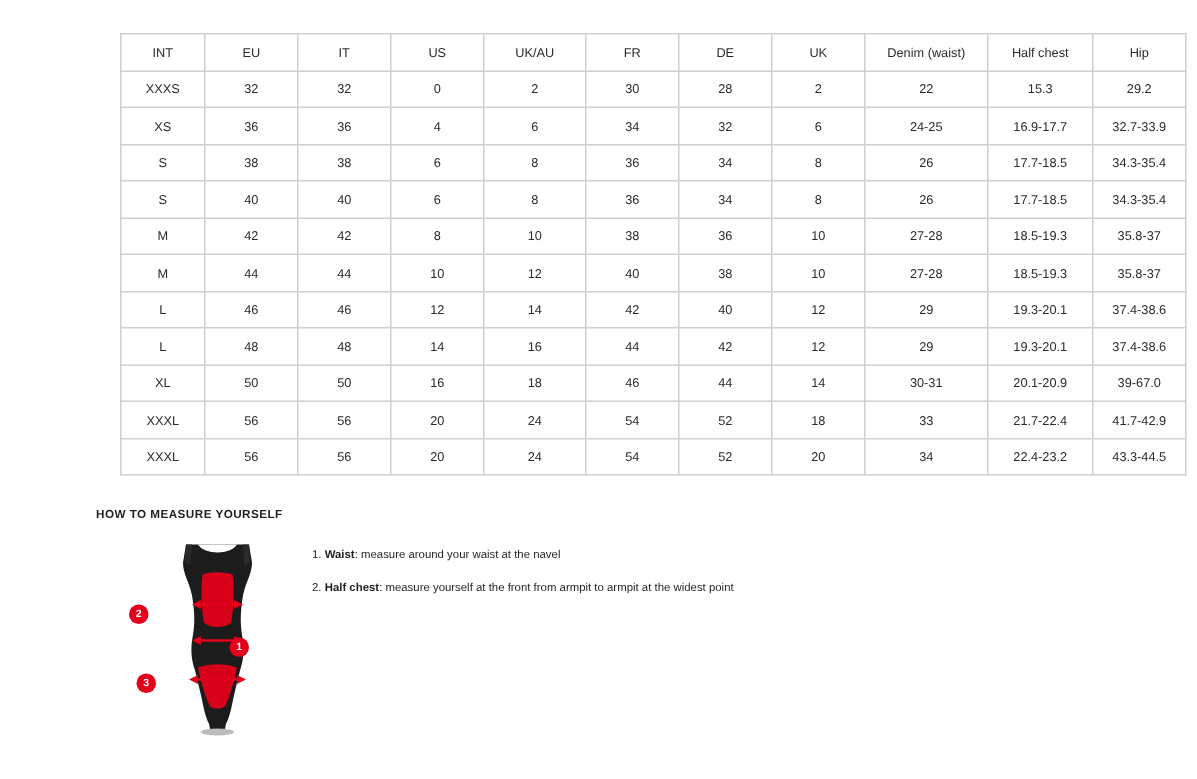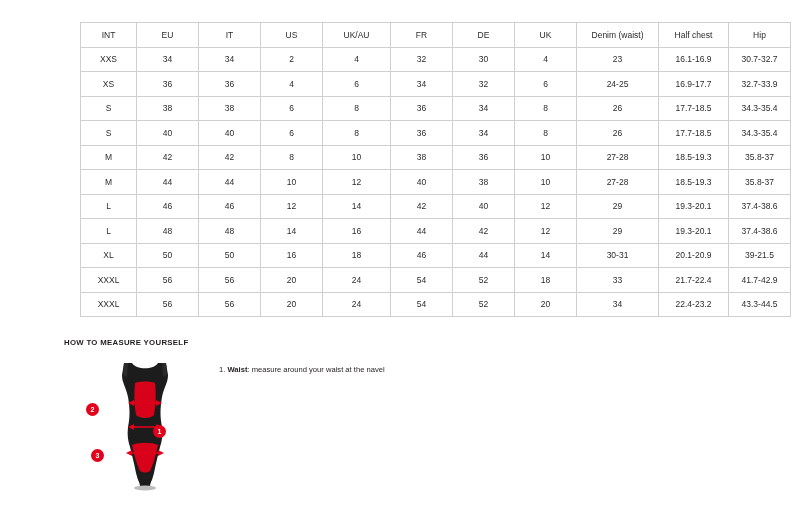--- a/index.html
+++ b/index.html
@@ -75,21 +75,21 @@
     display: flex;
     align-items: flex-start;
   }
   #figure-area {
     position: relative;
     width: 132px;
     height: 135px;
     flex: 0 0 132px;
   }
   #measure-list {
-    margin-left: 23px;
+    margin-left: 12px;
     padding-top: 8px;
   }
   .measure-item {
     font-size: 7.6px;
     color: #231f20;
     margin-bottom: 13px;
     line-height: 1.2;
   }
   .measure-item b { font-weight: bold; }
 
@@ -139,31 +139,31 @@
         <th>FR</th>
         <th>DE</th>
         <th>UK</th>
         <th class="lcell">Denim (waist)</th>
         <th class="lcell">Half chest</th>
         <th class="lcell">Hip</th>
       </tr>
     </thead>
     <tbody id="size-table-body">
         <tr>
-          <td>XXS</td>
-          <td>34</td>
-          <td>34</td>
+          <td>XXXS</td>
+          <td>32</td>
+          <td>32</td>
+          <td>0</td>
           <td>2</td>
-          <td>4</td>
-          <td>32</td>
           <td>30</td>
-          <td>4</td>
-          <td class="lcell">23</td>
-          <td class="lcell">16.1-16.9</td>
-          <td class="lcell">30.7-32.7</td>
+          <td>28</td>
+          <td>2</td>
+          <td class="lcell">22</td>
+          <td class="lcell">15.3</td>
+          <td class="lcell">29.2</td>
         </tr>
         <tr>
           <td>XS</td>
           <td>36</td>
           <td>36</td>
           <td>4</td>
           <td>6</td>
           <td>34</td>
           <td>32</td>
           <td>6</td>
@@ -253,21 +253,21 @@
           <td>XL</td>
           <td>50</td>
           <td>50</td>
           <td>16</td>
           <td>18</td>
           <td>46</td>
           <td>44</td>
           <td>14</td>
           <td class="lcell">30-31</td>
           <td class="lcell">20.1-20.9</td>
-          <td class="lcell">39-21.5</td>
+          <td class="lcell">39-67.0</td>
         </tr>
         <tr>
           <td>XXXL</td>
           <td>56</td>
           <td>56</td>
           <td>20</td>
           <td>24</td>
           <td>54</td>
           <td>52</td>
           <td>18</td>
@@ -336,16 +336,19 @@
 
       <div class="bullet" id="bullet-1">1</div>
       <div class="bullet" id="bullet-2">2</div>
       <div class="bullet" id="bullet-3">3</div>
     </div>
 
     <div id="measure-list">
       <div class="measure-item">
         <span>1. </span><b>Waist</b><span>: measure around your waist at the navel</span>
       </div>
+      <div class="measure-item">
+        <span>2. </span><b>Half chest</b><span>: measure yourself at the front from armpit to armpit at the widest point</span>
+      </div>
     </div>
 
   </div>
 </div>
 
 </body></html>

